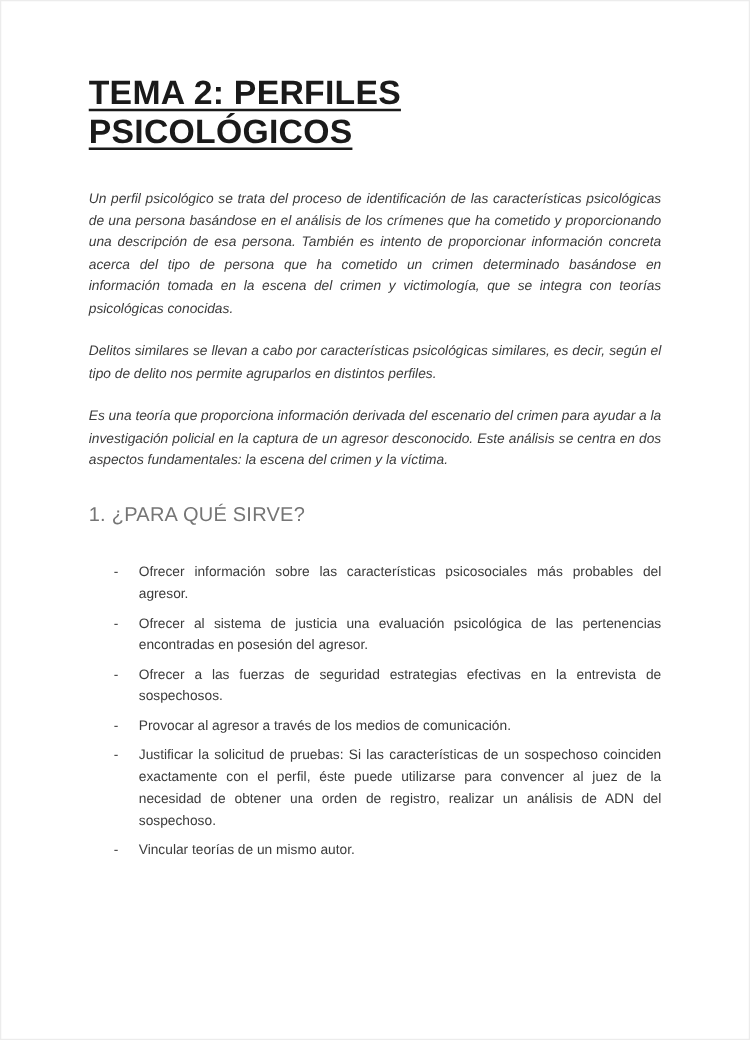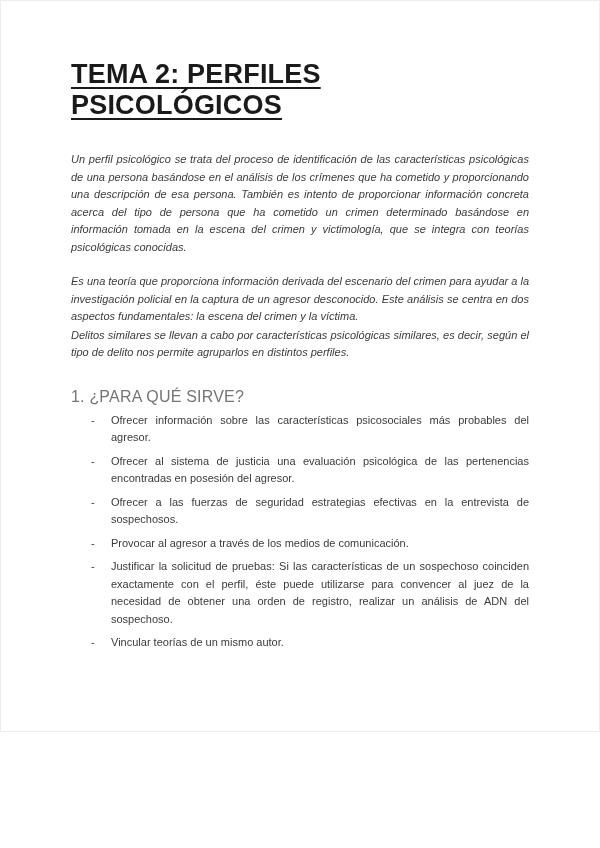--- a/index.html
+++ b/index.html
@@ -4,21 +4,21 @@
 <style>
   html, body {
     margin: 0;
     padding: 0;
     background: #ffffff;
     font-family: "Liberation Sans", sans-serif;
   }
   .page {
     position: relative;
     width: 600px;
-    height: 732px;
+    height: 832px;
     box-sizing: border-box;
     background: #ffffff;
     border: 1px solid #ececec;
     padding: 58px 70px 0 70px;
     overflow: hidden;
   }
   .doc-title {
     margin: 0 0 30px 0;
     font-size: 27px;
     font-weight: bold;
@@ -34,21 +34,21 @@
     font-size: 11px;
     line-height: 17.5px;
     color: #3b3b3b;
     text-align: justify;
     font-style: italic;
   }
   .body-text.tight {
     margin-bottom: 1px;
   }
   .section-heading {
-    margin: 26px 0 6px 0;
+    margin: 26px 0 28px 0;
     font-size: 16px;
     font-weight: normal;
     color: #757575;
     letter-spacing: 0.2px;
   }
   .intro-line {
     margin: 0 0 8px 0;
     font-size: 11px;
     line-height: 17.5px;
     color: #3b3b3b;
@@ -76,23 +76,23 @@
 </style>
 </head>
 <body>
 
 <div class="page">
 
   <h1 class="doc-title">TEMA 2: PERFILES PSICOLÓGICOS</h1>
 
   <p class="body-text">Un perfil psicológico se trata del proceso de identificación de las características psicológicas de una persona basándose en el análisis de los crímenes que ha cometido y proporcionando una descripción de esa persona. También es intento de proporcionar información concreta acerca del tipo de persona que ha cometido un crimen determinado basándose en información tomada en la escena del crimen y victimología, que se integra con teorías psicológicas conocidas.</p>
 
+  <p class="body-text">Delitos similares se llevan a cabo por características psicológicas similares, es decir, según el tipo de delito nos permite agruparlos en distintos perfiles.</p>
+
   <p class="body-text tight">Es una teoría que proporciona información derivada del escenario del crimen para ayudar a la investigación policial en la captura de un agresor desconocido. Este análisis se centra en dos aspectos fundamentales: la escena del crimen y la víctima.</p>
-
-  <p class="body-text">Delitos similares se llevan a cabo por características psicológicas similares, es decir, según el tipo de delito nos permite agruparlos en distintos perfiles.</p>
 
   <h2 class="section-heading">1. ¿PARA QUÉ SIRVE?</h2>
 
 
   <ul class="objectives">
     <li>
       <span class="dash">-</span>
       <span class="item-text">Ofrecer información sobre las características psicosociales más probables del agresor.</span>
     </li>
     <li>

